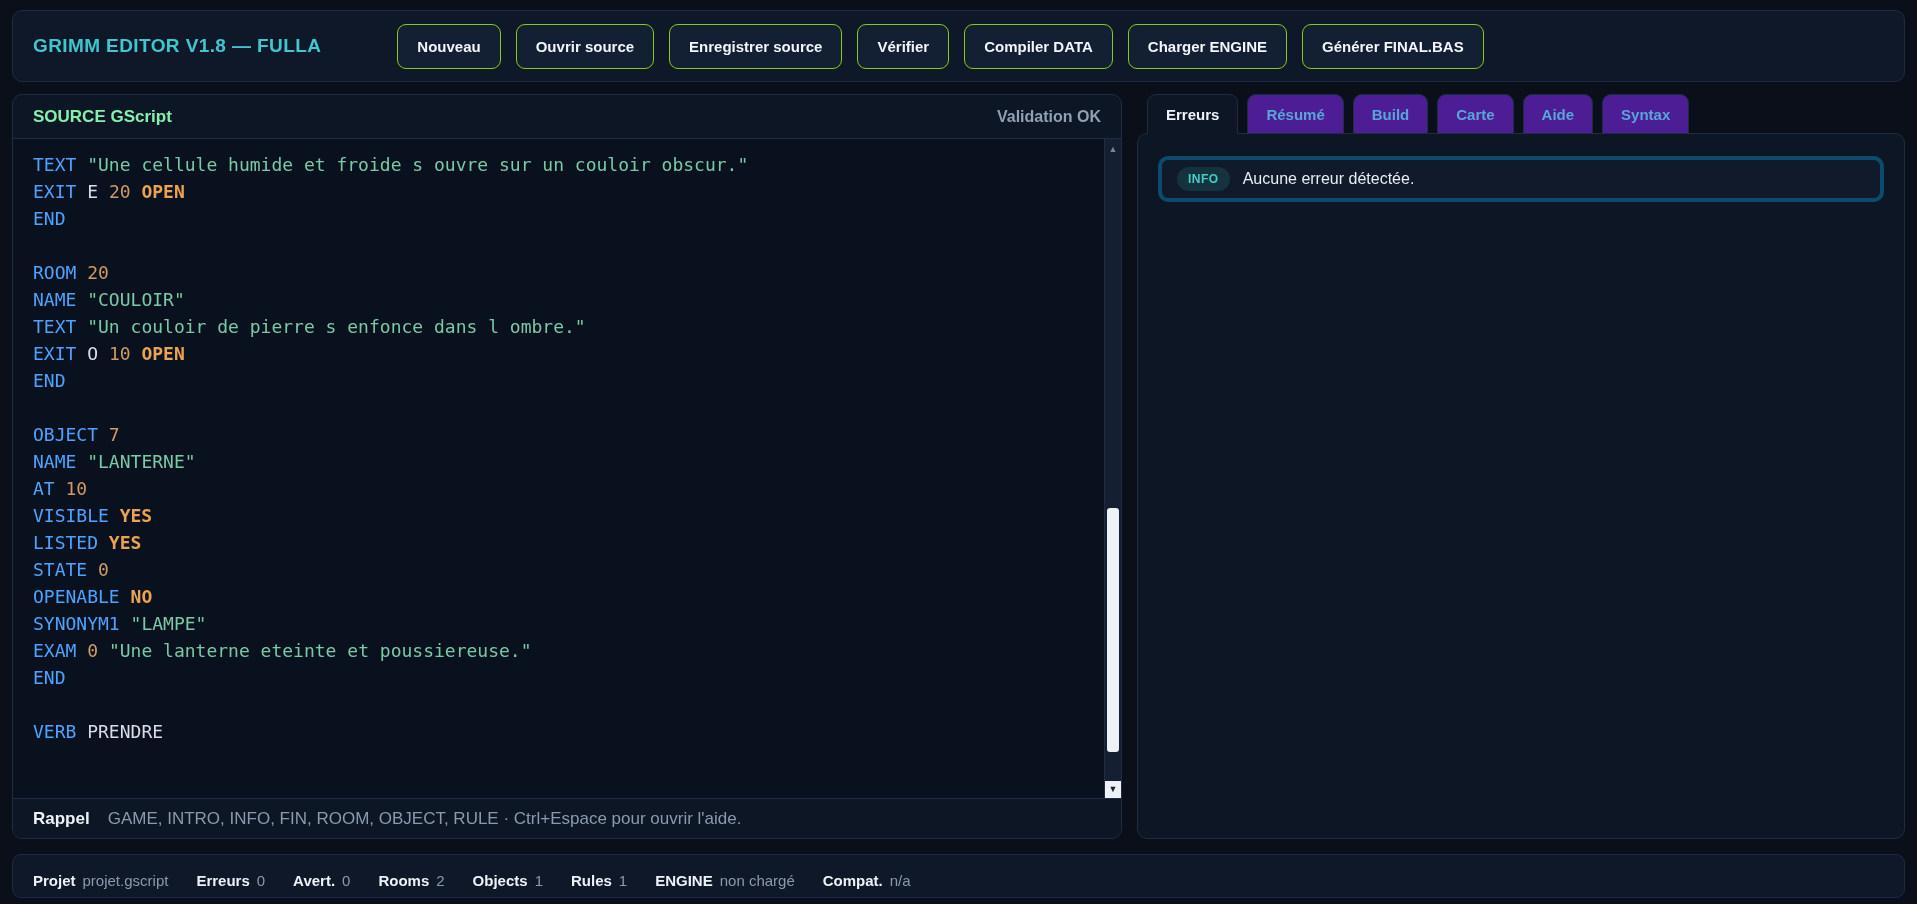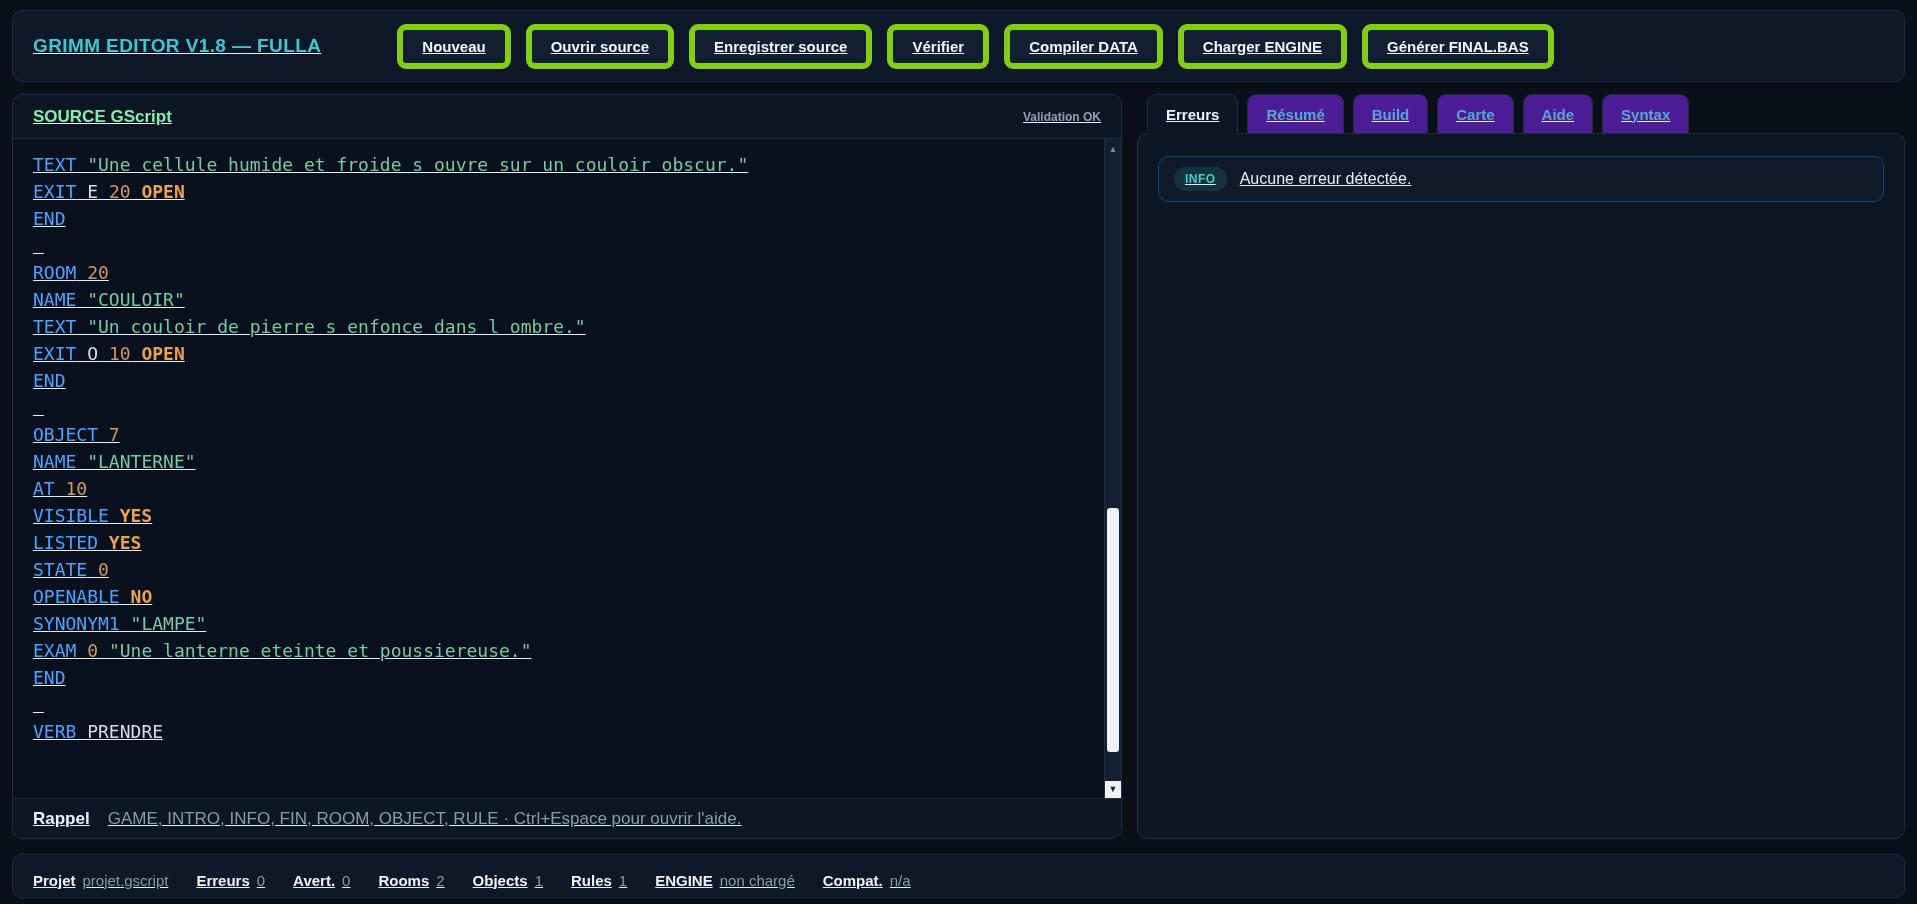--- a/index.html
+++ b/index.html
@@ -4,51 +4,51 @@
 <style>
   * { box-sizing: border-box; }
   html,body { margin:0; padding:0; }
   body {
     width:1917px; height:904px;
     background:#0a0f1a;
     font-family:"Liberation Sans", sans-serif;
     color:#e8edf4;
     overflow:hidden;
   }
-  .app { width:100%; height:100%; padding:10px 12px 6px; display:flex; flex-direction:column;text-decoration:underline; }
+  .app { width:100%; height:100%; padding:10px 12px 6px; display:flex; flex-direction:column; }
 
   
   .topbar {
     height:72px; flex:0 0 72px;
     background:#0f1828; border:1px solid #1d2c42; border-radius:10px;
     display:flex; align-items:center; gap:16px; padding:0 20px;
   }
   .app-title { color:#3fc6cf; font-weight:bold; font-size:19px; letter-spacing:.4px; margin-right:60px; white-space:nowrap; }
   .toolbar { display:flex; gap:15px; }
   .tb-btn {
-    background:#131f33; border:6px solid #84cc16; color:#f2f5f9;
+    background:#131f33; border:1px solid #84cc16; color:#f2f5f9;
     font-family:inherit; font-weight:bold; font-size:15px;
     height:45px; padding:0 19px; border-radius:9px; cursor:pointer; white-space:nowrap;
   }
 
   
   .main { flex:1; min-height:0; display:flex; gap:15px; margin-top:12px; }
 
   
   .source-panel {
     width:1110px; flex:0 0 1110px;
     background:#0d1624; border:1px solid #1e2d44; border-radius:10px;
     display:flex; flex-direction:column; overflow:hidden;
   }
   .source-header {
     height:44px; flex:0 0 44px; display:flex; align-items:center; justify-content:space-between;
     padding:0 20px; border-bottom:1px solid #1e2d44;
   }
   .source-title { font-weight:bold; font-size:17px; color:#86efac; }
-  .validation-status { color:#8fa0b5; font-size:12px; font-weight:bold; }
+  .validation-status { color:#8fa0b5; font-size:16px; font-weight:bold; }
 
   .code-wrap { flex:1; min-height:0; position:relative; background:#0a111e; overflow:hidden; }
   .code-lines {
     padding:12px 40px 0 20px;
     font-family:"DejaVu Sans Mono", monospace;
     font-size:18px; line-height:27px;
   }
   .code-line { white-space:pre; }
   .tok-kw   { color:#4da3ff; }
   .tok-str  { color:#79c9a4; }
@@ -91,21 +91,21 @@
     border:1px solid #1e2d44; border-radius:9px 9px 0 0;
     padding:0 18px; cursor:pointer;
   }
   .tab.active { background:#0d1624; color:#f0f4f8; border-bottom-color:#0d1624; }
   .right-body {
     flex:1; min-height:0;
     background:#0d1624; border:1px solid #1e2d44; border-radius:10px;
     position:relative; z-index:1; padding:22px 20px;
   }
   .info-box {
-    height:46px; border:1px solid #0c4a6e; background:#101a2b; border-radius:10px;
+    height:46px; border:4px solid #0c4a6e; background:#101a2b; border-radius:10px;
     display:flex; align-items:center; gap:13px; padding:0 15px;
   }
   .info-badge {
     background:#14333e; color:#42cfc6; font-weight:bold; font-size:12px;
     padding:5px 11px; border-radius:999px; letter-spacing:.5px;
   }
   .info-text { font-size:16px; color:#e8edf4; }
 
   
   .statusbar {

